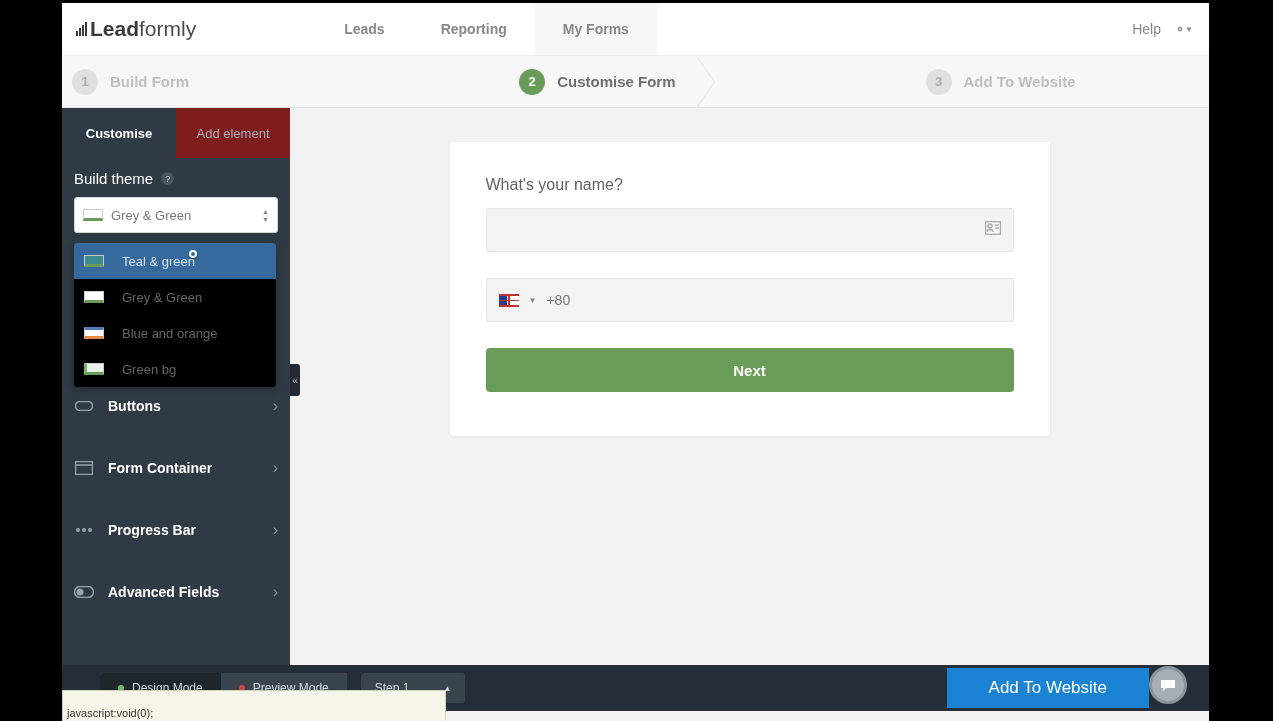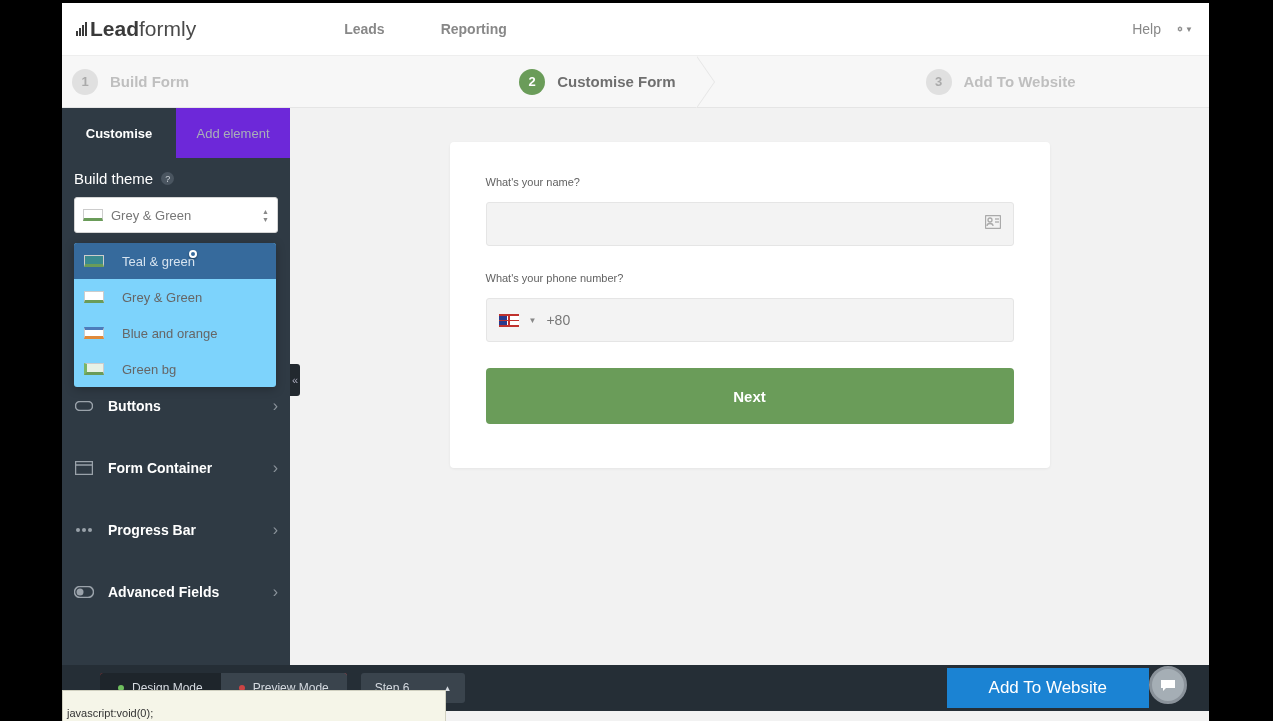--- a/index.html
+++ b/index.html
@@ -149,21 +149,21 @@
       height: 50px;
     }
     .sidebar-tab {
       flex: 1;
       display: flex;
       align-items: center;
       justify-content: center;
       font-size: 13px;
       color: #a8b0b7;
       cursor: pointer;
-      background: #6d28d9;
+      background: #7f1d1d;
     }
     .sidebar-tab.active {
       color: #fff;
       font-weight: 600;
       background: #2f3a44;
     }
     .change-theme {
       font-size: 15px;
       color: #fff;
       display: flex;
@@ -204,21 +204,21 @@
     .theme-select-arrows {
       display: flex; flex-direction: column; gap: 1px;
       font-size: 7px; color: #888;
     }
     
     .dropdown {
       position: absolute;
       left: 12px;
       top: 135px;
       width: 202px;
-      background: #7dd3fc;
+      background: #000000;
       border-radius: 3px;
       box-shadow: 0 2px 10px rgba(0,0,0,0.25);
       z-index: 100;
       overflow: hidden;
     }
     .dropdown-item {
       height: 36px;
       display: flex;
       align-items: center;
       padding: 0 10px;
@@ -293,21 +293,21 @@
       padding-top: 34px;
     }
     .form-card {
       width: 600px;
       background: #fff;
       border-radius: 4px;
       box-shadow: 0 1px 3px rgba(0,0,0,0.06);
       padding: 34px 36px 44px 36px;
     }
     .form-label {
-      font-size: 11px;
+      font-size: 16px;
       color: #626262;
       margin-bottom: 14px;
     }
     .form-input {
       width: 100%;
       height: 44px;
       background: #f3f3f3;
       border: 1px solid #e5e5e5;
       border-radius: 3px;
       margin-bottom: 26px;
@@ -334,21 +334,21 @@
     .flag::after{
       content:"";position:absolute;inset:0;
       background:
         linear-gradient(transparent 45%,#c0322d 45% 55%,transparent 55%),
         linear-gradient(90deg,transparent 45%,#c0322d 45% 55%,transparent 55%);
     }
     .flag-caret { font-size: 8px; color:#888; }
     .phone-code { font-size: 14px; color: #777; }
     .next-btn {
       width: 100%;
-      height: 56px;
+      height: 44px;
       background: #6a9c59;
       color: #fff;
       font-size: 15px;
       font-weight: 600;
       border: none;
       border-radius: 4px;
       cursor: pointer;
     }
 
     
@@ -450,20 +450,21 @@
           <span></span>
           <span></span>
           <span></span>
         </span>
       <b>Lead</b>
         <span class="light">formly</span>
     </div>
     <div class="nav">
       <div class="nav-item">Leads</div>
       <div class="nav-item">Reporting</div>
+      <div class="nav-item active">My Forms</div>
     </div>
     <div class="spacer"></div>
     <div class="help-link">Help</div>
     <div class="gear">
       <svg viewBox="0 0 24 24">
           <path d="M19.14,12.94a7.14,7.14,0,0,0,.05-.94,7.14,7.14,0,0,0-.05-.94l2.11-1.65a.5.5,0,0,0,.12-.64l-2-3.46a.5.5,0,0,0-.61-.22l-2.49,1a7,7,0,0,0-1.63-.94l-.38-2.65A.5.5,0,0,0,13.77,2H9.77a.5.5,0,0,0-.49.42L8.9,5.07a7,7,0,0,0-1.63.94l-2.49-1a.5.5,0,0,0-.61.22l-2,3.46a.5.5,0,0,0,.12.64L4.4,11a7.14,7.14,0,0,0-.05.94,7.14,7.14,0,0,0,.05.94L2.29,14.53a.5.5,0,0,0-.12.64l2,3.46a.5.5,0,0,0,.61.22l2.49-1a7,7,0,0,0,1.63.94l.38,2.65a.5.5,0,0,0,.49.42h4a.5.5,0,0,0,.49-.42l.38-2.65a7,7,0,0,0,1.63-.94l2.49,1a.5.5,0,0,0,.61-.22l2-3.46a.5.5,0,0,0-.12-.64ZM11.77,15.5A3.5,3.5,0,1,1,15.27,12,3.5,3.5,0,0,1,11.77,15.5Z"></path>
         </svg>
       <span class="caret">▼</span>
     </div>
   </div>
@@ -577,21 +578,20 @@
           <span class="input-icon-right">
             <svg width="16" height="14" viewBox="0 0 16 14" fill="none" stroke="#aaa" stroke-width="1.3">
                 <rect x="0.5" y="0.5" width="15" height="13" rx="1"></rect>
                 <circle cx="5" cy="5" r="2"></circle>
                 <path d="M2 11c0-1.5 1.5-2.5 3-2.5s3 1 3 2.5"></path>
                 <line x1="10" y1="4" x2="14" y2="4"></line>
                 <line x1="10" y1="7" x2="14" y2="7"></line>
               </svg>
           </span>
         </div>
-        <div class="form-label">What's your phone number?</div>
         <div class="form-input phone-input">
           <div class="flag"></div>
           <span class="flag-caret">▼</span>
           <span class="phone-code">+80</span>
         </div>
         <button class="next-btn">Next</button>
       </div>
     </div>
   </div>
 
@@ -600,21 +600,21 @@
       <div class="mode-btn active">
         <span class="mode-dot green"></span>
         <span>Design Mode</span>
       </div>
       <div class="mode-btn">
         <span class="mode-dot red"></span>
         <span>Preview Mode</span>
       </div>
     </div>
     <div class="step-dd">
-      <span>Step 6</span>
+      <span>Step 1</span>
       <span class="tri">▲</span>
     </div>
     <button class="add-to-website-btn">Add To Website</button>
   </div>
 
   <div class="floating-help">
     <svg width="18" height="14" viewBox="0 0 18 14" fill="#fff">
         <path d="M2 2h14v8H7l-3 3V10H2z"></path>
       </svg>
   </div>

